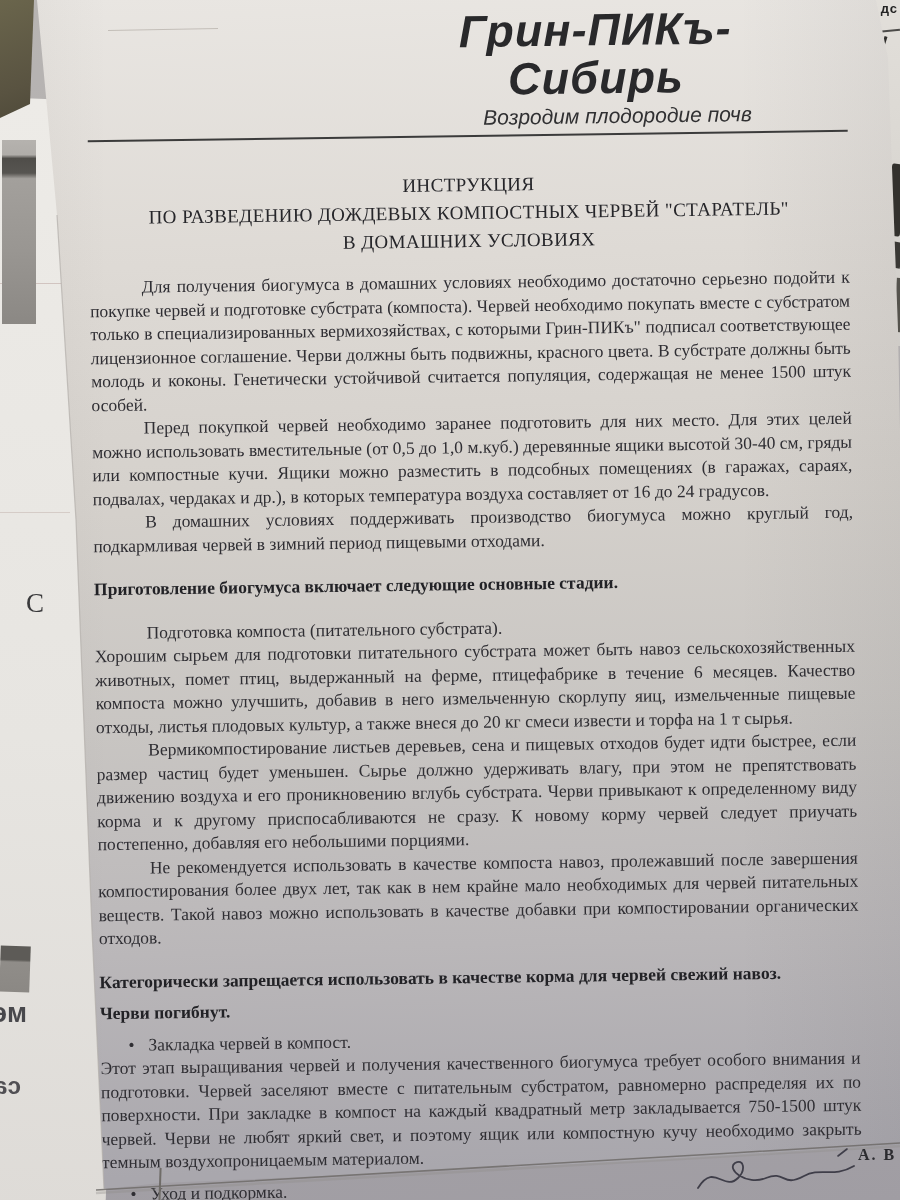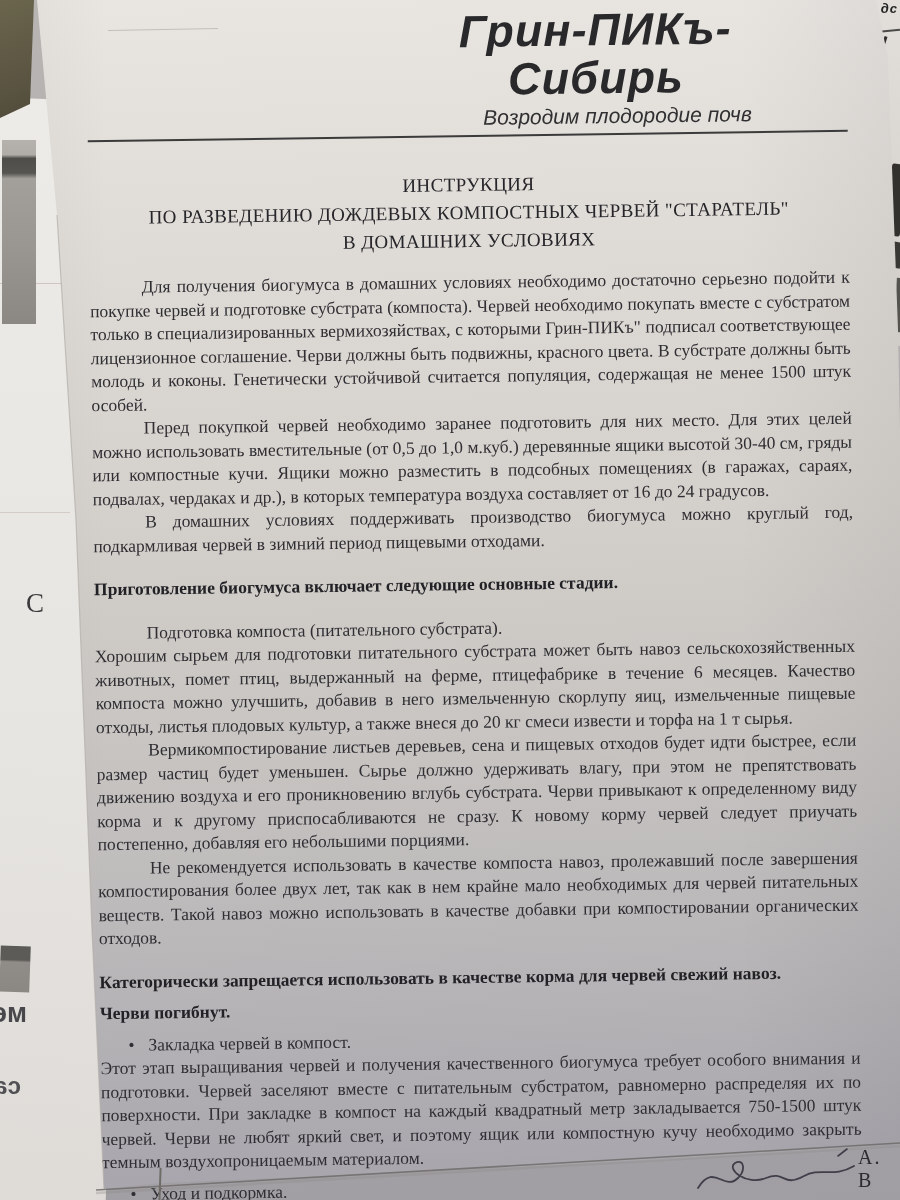--- a/index.html
+++ b/index.html
@@ -22,21 +22,21 @@
   .olive-corner{position:absolute;left:0;top:0;width:36px;height:122px;
                 clip-path:polygon(0px 0px,34px 0px,30px 104px,0px 118px);
                 background:linear-gradient(160deg,#6a654c 0%,#595341 70%,#4e4939 100%);}
   .gray-strip{position:absolute;left:2px;top:140px;width:34px;height:184px;
               background:linear-gradient(180deg,#b5b2ae 0%,#b0ada9 8%,#4f4d49 10%,#575551 18%,#a3a09c 21%,#999692 60%,#8b8884 100%);}
   .gray-bit{position:absolute;left:0;top:946px;width:30px;height:46px;transform:rotate(2deg);
             background:linear-gradient(180deg,#5d5b57 0%,#5d5b57 30%,#908d89 35%,#8b8884 100%);}
   .right-sheet{position:absolute;right:0;top:0;width:27px;height:346px;
                background:linear-gradient(180deg,#e2dfda 0%,#d8d5d0 60%,#cfccc8 100%);}
   .right-frag-ds{position:absolute;right:2px;top:1px;font-family:"Liberation Sans",sans-serif;
-                 font-weight:bold;font-size:13px;color:#242424;letter-spacing:1px;font-style:italic;}
+                 font-weight:bold;font-size:13px;color:#242424;letter-spacing:1px;}
   .right-line{position:absolute;right:0;top:30px;width:26px;height:2px;background:#4c4b49;transform:rotate(-6deg);}
   .right-diag{position:absolute;right:16px;top:36px;width:3px;height:23px;background:#2f2e2c;transform:rotate(18deg);}
   .right-blob-1{position:absolute;right:-4px;top:164px;width:16px;height:72px;background:#33312d;
                 transform:rotate(7deg);border-radius:2px;}
   .right-blob-2{position:absolute;right:-2px;top:242px;width:11px;height:26px;background:#3a3834;transform:rotate(10deg);}
   .right-sliver{position:absolute;right:-2px;top:278px;width:7px;height:54px;background:#55534d;transform:rotate(4deg);}
 
   
   .page{position:absolute;left:0;top:0;width:900px;height:1200px;
         clip-path:polygon(37px 0px,876px 0px,888px 58px,898px 330px,900px 430px,900px 1146px,
@@ -63,21 +63,21 @@
   .ind{text-indent:52px;}
   .b{font-weight:bold;color:#222226;}
   .gap-sm{margin-top:8px !important;}
   .gap-lg{margin-top:20px !important;}
   .bullet{padding-left:28px;}
   .bullet .dot{display:inline-block;width:20px;color:#2f2e33;}
 
   
   .edge-svg{position:absolute;left:0;top:0;pointer-events:none;}
   .signature{position:absolute;left:688px;top:1146px;width:180px;height:56px;}
-  .sig-initials{position:absolute;left:858px;top:1146px;font-size:20px;font-weight:normal;
+  .sig-initials{position:absolute;left:858px;top:1146px;font-size:16px;font-weight:bold;
                 color:#2c2c30;letter-spacing:2px;}
   .bl-line{position:absolute;left:159px;top:1168px;width:2px;height:34px;background:#6f6c68;transform:rotate(2deg);}
 </style>
 </head>
 <body>
 
 <div class="photo">
 
   <div class="left-sheet"></div>
   <div class="left-frag-c">С</div>

